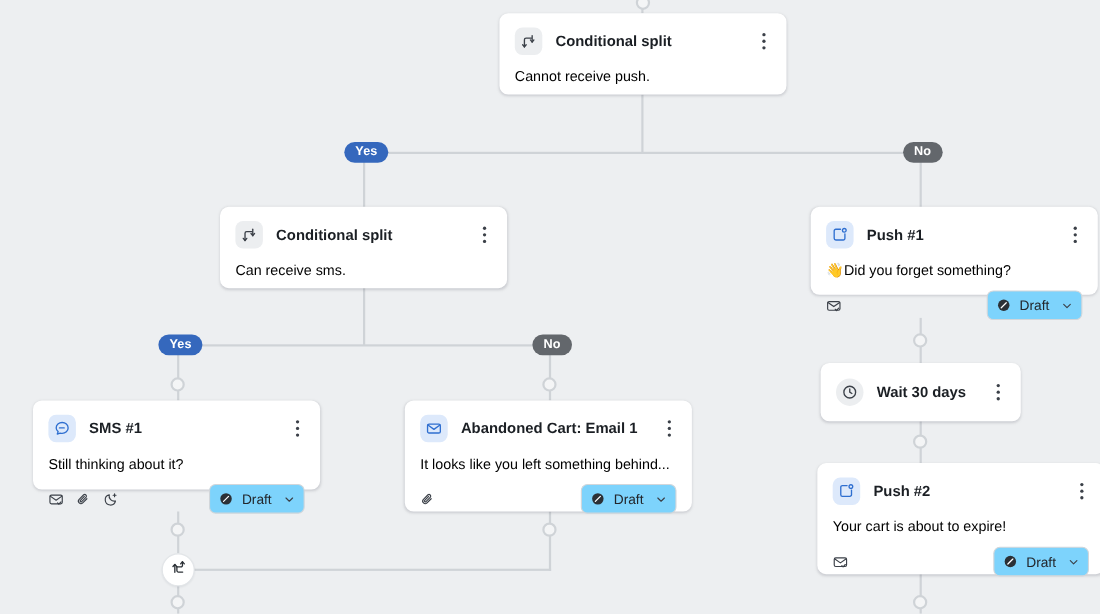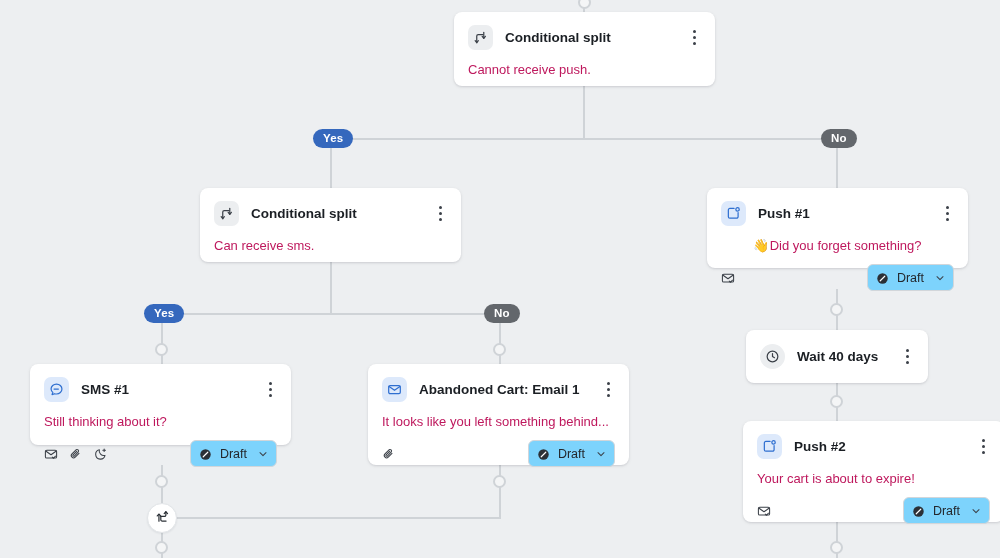--- a/index.html
+++ b/index.html
@@ -107,21 +107,21 @@
   }
   .kebab i {
     display: block;
     width: 3px; height: 3px;
     border-radius: 50%;
     background: #3b4048;
   }
   .card-body {
     padding: 11px 14px 0 14px;
     font-size: 13px;
-    color: #be185d;
+    color: #000000;
     white-space: nowrap;
     overflow: hidden;
     line-height: 17px;
   }
   .card-body .emoji { font-size: 13px; }
   .card-foot {
     display: flex;
     align-items: center;
     justify-content: space-between;
     padding: 10px 14px 14px 14px;
@@ -335,21 +335,21 @@
         <span class="status-label">Draft</span>
         <span class="chev">
           <svg width="12" height="12" viewBox="0 0 16 16" fill="none" stroke="#3b4048" stroke-width="1.4" stroke-linecap="round" stroke-linejoin="round">
             <path d="M4 6.3 8 10.2l4-3.9"></path>
           </svg>
         </span>
       </span>
     </div>
   </div>
 
-  <div class="card" style="left:707px; top:188px; width:261px; height:80px;text-align:center;">
+  <div class="card" style="left:737px; top:188px; width:261px; height:80px;">
     <div class="card-head">
       <span class="card-icon blue">
         <svg width="15" height="15" viewBox="0 0 16 16" fill="none" stroke="#2f6fd0" stroke-width="1.3" stroke-linecap="round" stroke-linejoin="round">
           <path d="M8.6 2.6H4.1a1.6 1.6 0 0 0-1.6 1.6v7.2a1.6 1.6 0 0 0 1.6 1.6h7.2a1.6 1.6 0 0 0 1.6-1.6V7"></path>
           <circle cx="12.3" cy="3.6" r="1.8"></circle>
         </svg>
       </span>
       <span class="card-title">Push #1</span>
       <span class="kebab">
           <i></i>
@@ -386,21 +386,21 @@
   </div>
 
   <div class="card wait-card" style="left:746px; top:330px; width:182px; height:53px;">
     <div class="card-head" style="padding-top:14px;">
       <span class="card-icon round">
         <svg width="15" height="15" viewBox="0 0 16 16" fill="none" stroke="#3b4048" stroke-width="1.3" stroke-linecap="round" stroke-linejoin="round">
           <circle cx="8" cy="8" r="5.7"></circle>
           <path d="M8 4.9V8l2.1 1.3"></path>
         </svg>
       </span>
-      <span class="card-title">Wait 40 days</span>
+      <span class="card-title">Wait 30 days</span>
       <span class="kebab" style="top:16px;">
           <i></i>
           <i></i>
           <i></i>
         </span>
     </div>
   </div>
 
   <div class="card" style="left:707px; top:421px; width:261px; height:101px;margin-left:36px;">
     <div class="card-head">

